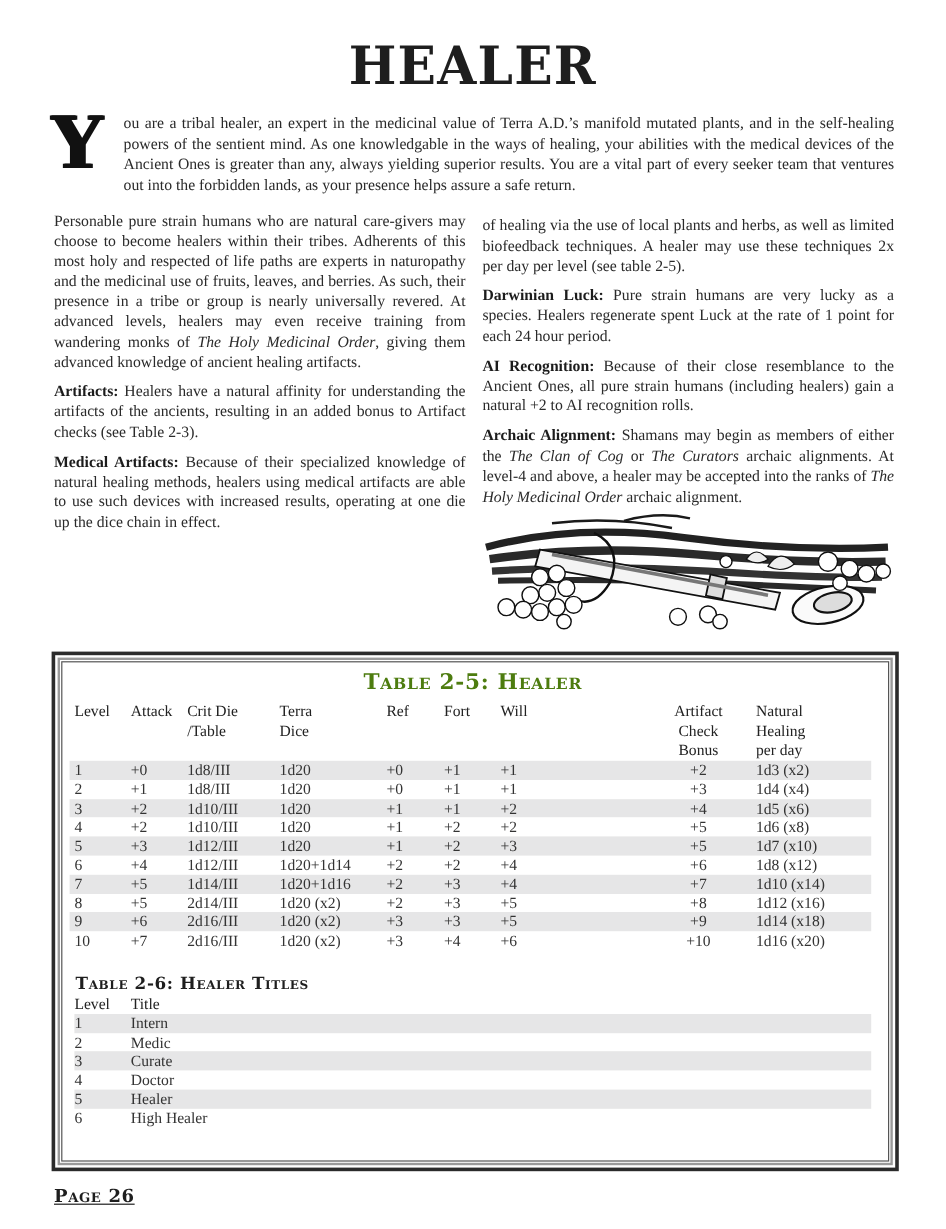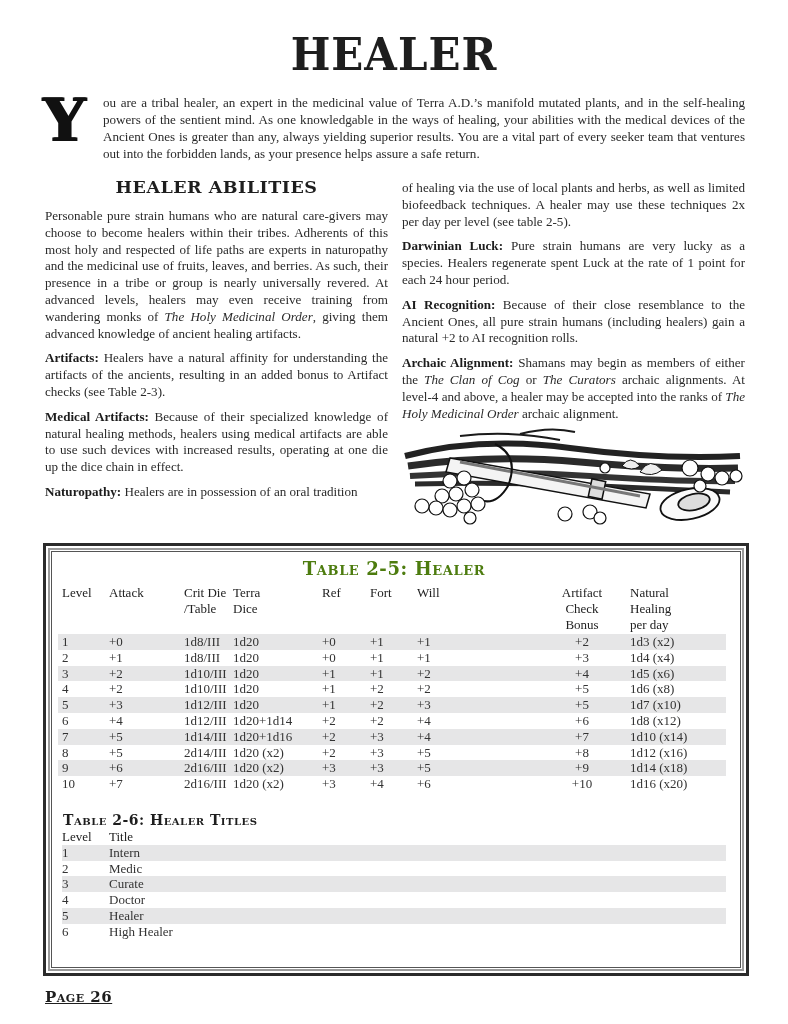--- a/index.html
+++ b/index.html
@@ -69,21 +69,21 @@
     position: absolute; left: 58px; top: 585px; width: 668px;
     font-family: "Liberation Serif", serif; font-size: 13px;
   }
   .t25 .hdr { position: relative; height: 49px; }
   .t25 .hdr span { position: absolute; top: 0; line-height: 16px; color: #222; }
   .t25 .row { position: relative; height: 15.8px; line-height: 15.8px; }
   .t25 .row.shaded { background: #e6e6e7; }
   .t25 .row span { position: absolute; top: 0; white-space: nowrap; color: #333; }
   .c-level { left: 4px; }
   .c-attack { left: 51px; }
-  .c-crit { left: 98px; margin-left: 28px; }
+  .c-crit { left: 98px; }
   .c-action { left: 175px; }
   .c-ref { left: 264px; }
   .c-fort { left: 312px; }
   .c-will { left: 359px; }
   .c-art { left: 500px; width: 48px; text-align: center; }
   .c-heal { left: 572px; }
   .t26-title {
     position: absolute; left: 63px; top: 812px;
     font-family: "DejaVu Serif", serif; font-weight: 900; font-size: 14px;
     letter-spacing: 0.5px; color: #1e1e1e; font-variant: small-caps;
@@ -108,25 +108,23 @@
 <body>
 
 <div class="page-title">HEALER</div>
 
 <div class="intro">
   <span class="dropcap">Y</span>
   <span>ou are a tribal healer, an expert in the medicinal value of Terra A.D.’s manifold mutated plants, and in the self-healing powers of the sentient mind. As one knowledgable in the ways of healing, your abilities with the medical devices of the Ancient Ones is greater than any, always yielding superior results. You are a vital part of every seeker team that ventures out into the forbidden lands, as your presence helps assure a safe return.</span>
 </div>
 
 <div class="col col-left">
-  <div class="section-heading">HEALER ABILITIES</div>
   <p><span>Personable pure strain humans who are natural care-givers may choose to become healers within their tribes. Adherents of this most holy and respected of life paths are experts in naturopathy and the medicinal use of fruits, leaves, and berries. As such, their presence in a tribe or group is nearly universally revered. At advanced levels, healers may even receive training from wandering monks of </span><i>The Holy Medicinal Order</i><span>, giving them advanced knowledge of ancient healing artifacts.</span></p>
   <p><b>Artifacts:</b><span> Healers have a natural affinity for understanding the artifacts of the ancients, resulting in an added bonus to Artifact checks (see Table 2-3).</span></p>
   <p><b>Medical Artifacts:</b><span> Because of their specialized knowledge of natural healing methods, healers using medical artifacts are able to use such devices with increased results, operating at one die up the dice chain in effect.</span></p>
-  <p style="text-align:left"><b>Naturopathy:</b><span> Healers are in possession of an oral tradition</span></p>
 </div>
 
 <div class="col col-right">
   <p><span>of healing via the use of local plants and herbs, as well as limited biofeedback techniques. A healer may use these techniques 2x per day per level (see table 2-5).</span></p>
   <p><b>Darwinian Luck:</b><span> Pure strain humans are very lucky as a species. Healers regenerate spent Luck at the rate of 1 point for each 24 hour period.</span></p>
   <p><b>AI Recognition:</b><span> Because of their close resemblance to the Ancient Ones, all pure strain humans (including healers) gain a natural +2 to AI recognition rolls.</span></p>
   <p><b>Archaic Alignment:</b><span> Shamans may begin as members of either the </span><i>The Clan of Cog</i><span> or </span><i>The Curators</i><span> archaic alignments. At level-4 and above, a healer may be accepted into the ranks of </span><i>The Holy Medicinal Order</i><span> archaic alignment.</span></p>
 </div>
 
 <div class="illustration">

